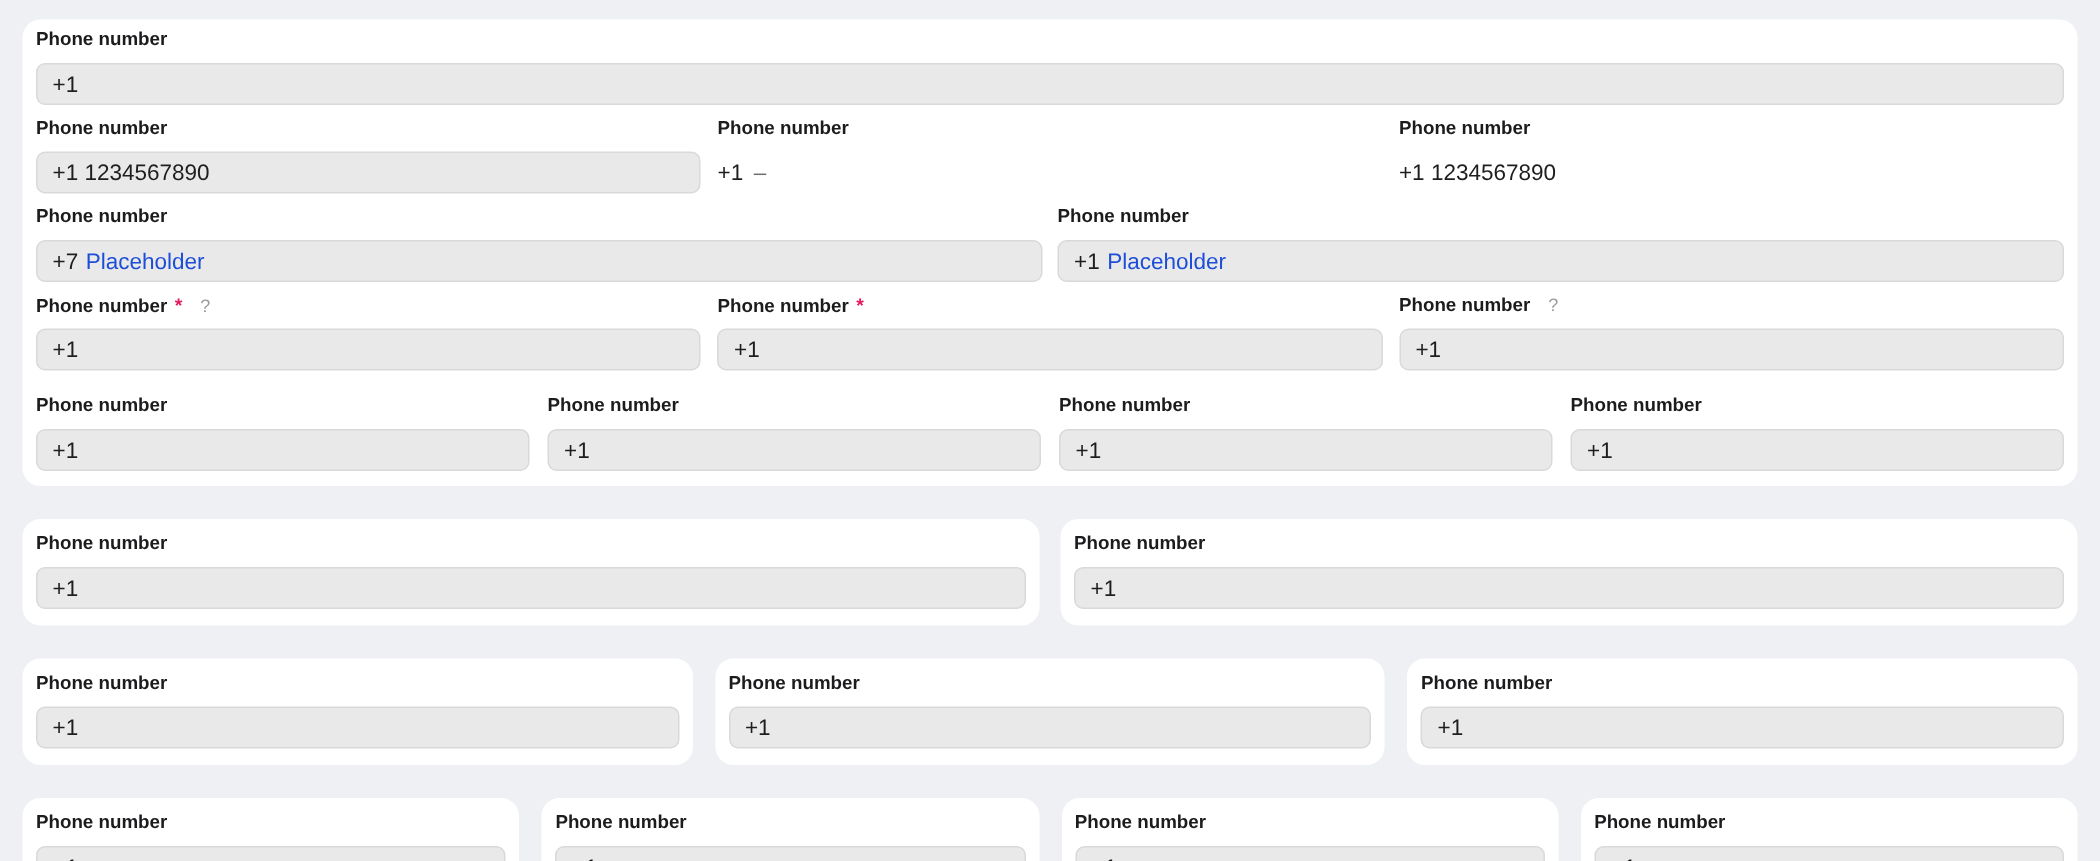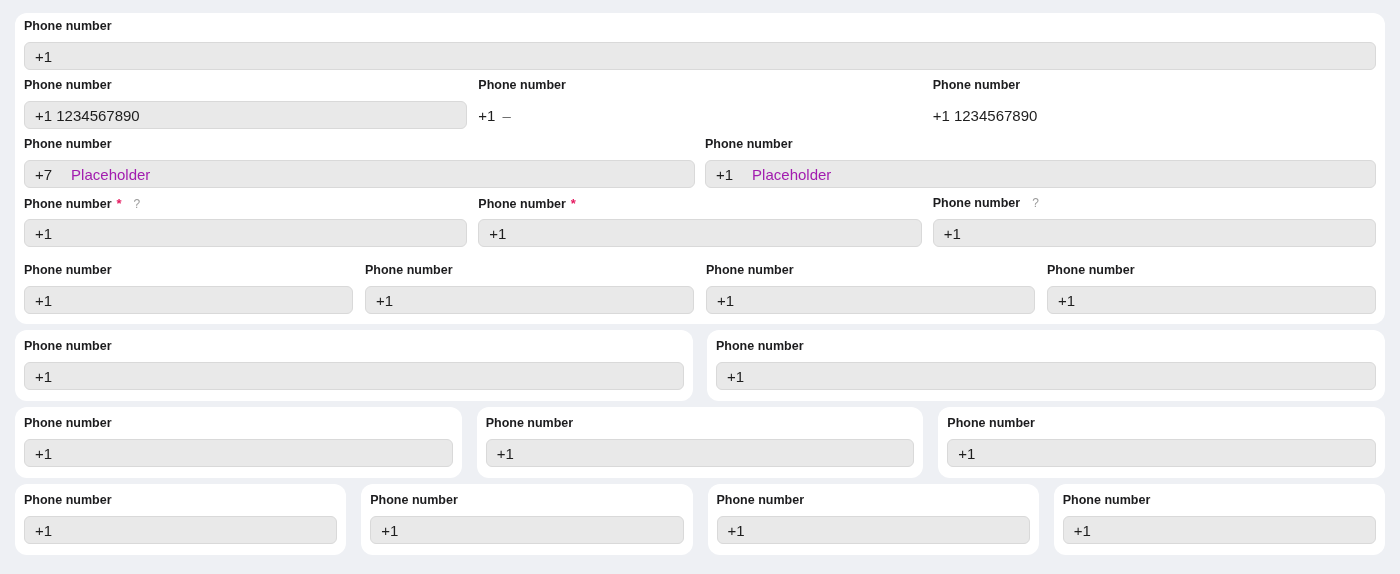--- a/index.html
+++ b/index.html
@@ -5,21 +5,21 @@
   * { margin: 0; padding: 0; box-sizing: border-box; }
   html, body { width: 1400px; height: 574px; overflow: hidden; }
   body {
     background: #eef0f4;
     font-family: "Liberation Sans", "DejaVu Sans", sans-serif;
     color: #1e1e1e;
   }
   .page {
     width: 1400px; height: 574px;
     padding: 13px 15px 4px 15px;
-    display: flex; flex-direction: column; gap: 6px;
+    display: flex; flex-direction: column; gap: 22px;
   }
   .panel {
     background: #ffffff;
     border-radius: 12px;
     padding: 7px 9px 10px 9px;
   }
   .panel-row { margin-bottom: 9px; }
   .panel-row:last-child { margin-bottom: 0; }
   .panel-row.extra-top { margin-top: 17px; }
   .cols-1 { display: block; }
@@ -59,21 +59,21 @@
     border-radius: 6px;
     display: flex; align-items: center;
     padding: 0 10px;
     font-size: 15px; color: #1e1e1e;
   }
   .readonly {
     height: 28px;
     display: flex; align-items: center;
     font-size: 15px; color: #1e1e1e;
   }
-  .placeholder { color: #a21caf; margin-left: 19px; }
+  .placeholder { color: #1d4ed8; margin-left: 5px; }
   .dash { color: #6f6f6f; margin-left: 7px; }
 </style>
 </head>
 <body>
 
 <div class="page">
 
   <div class="panel">
 
     <div class="panel-row cols-1">

